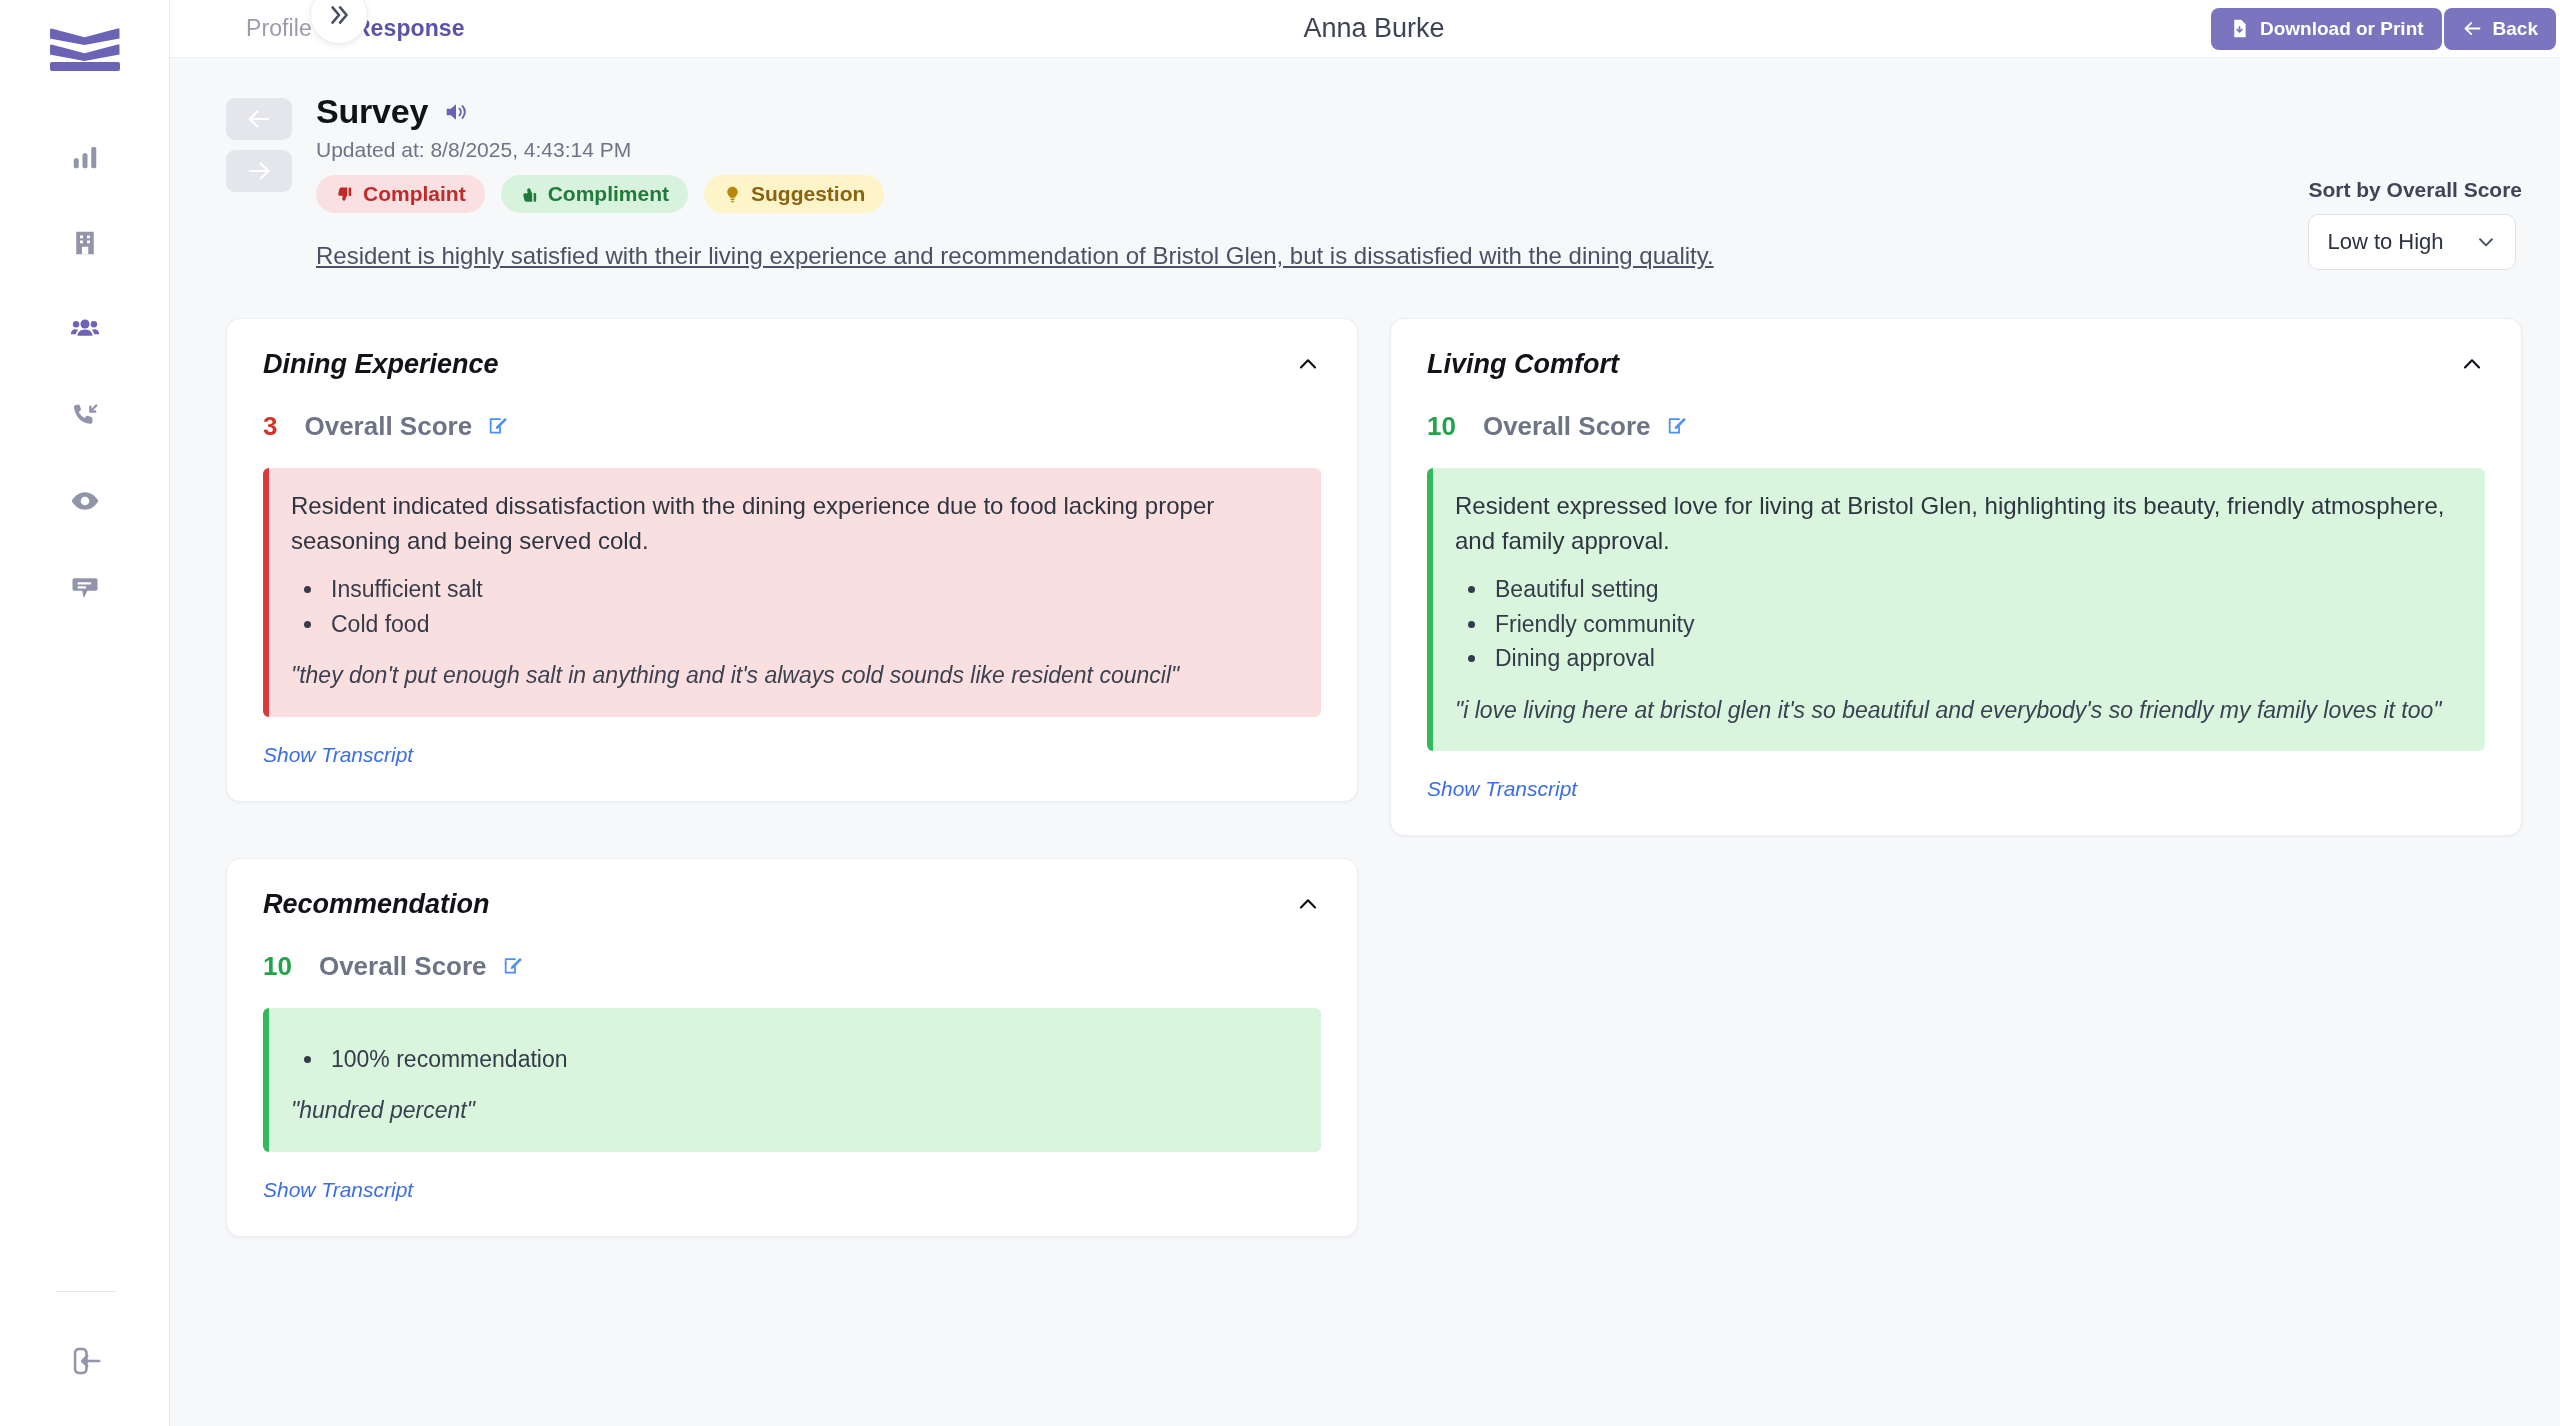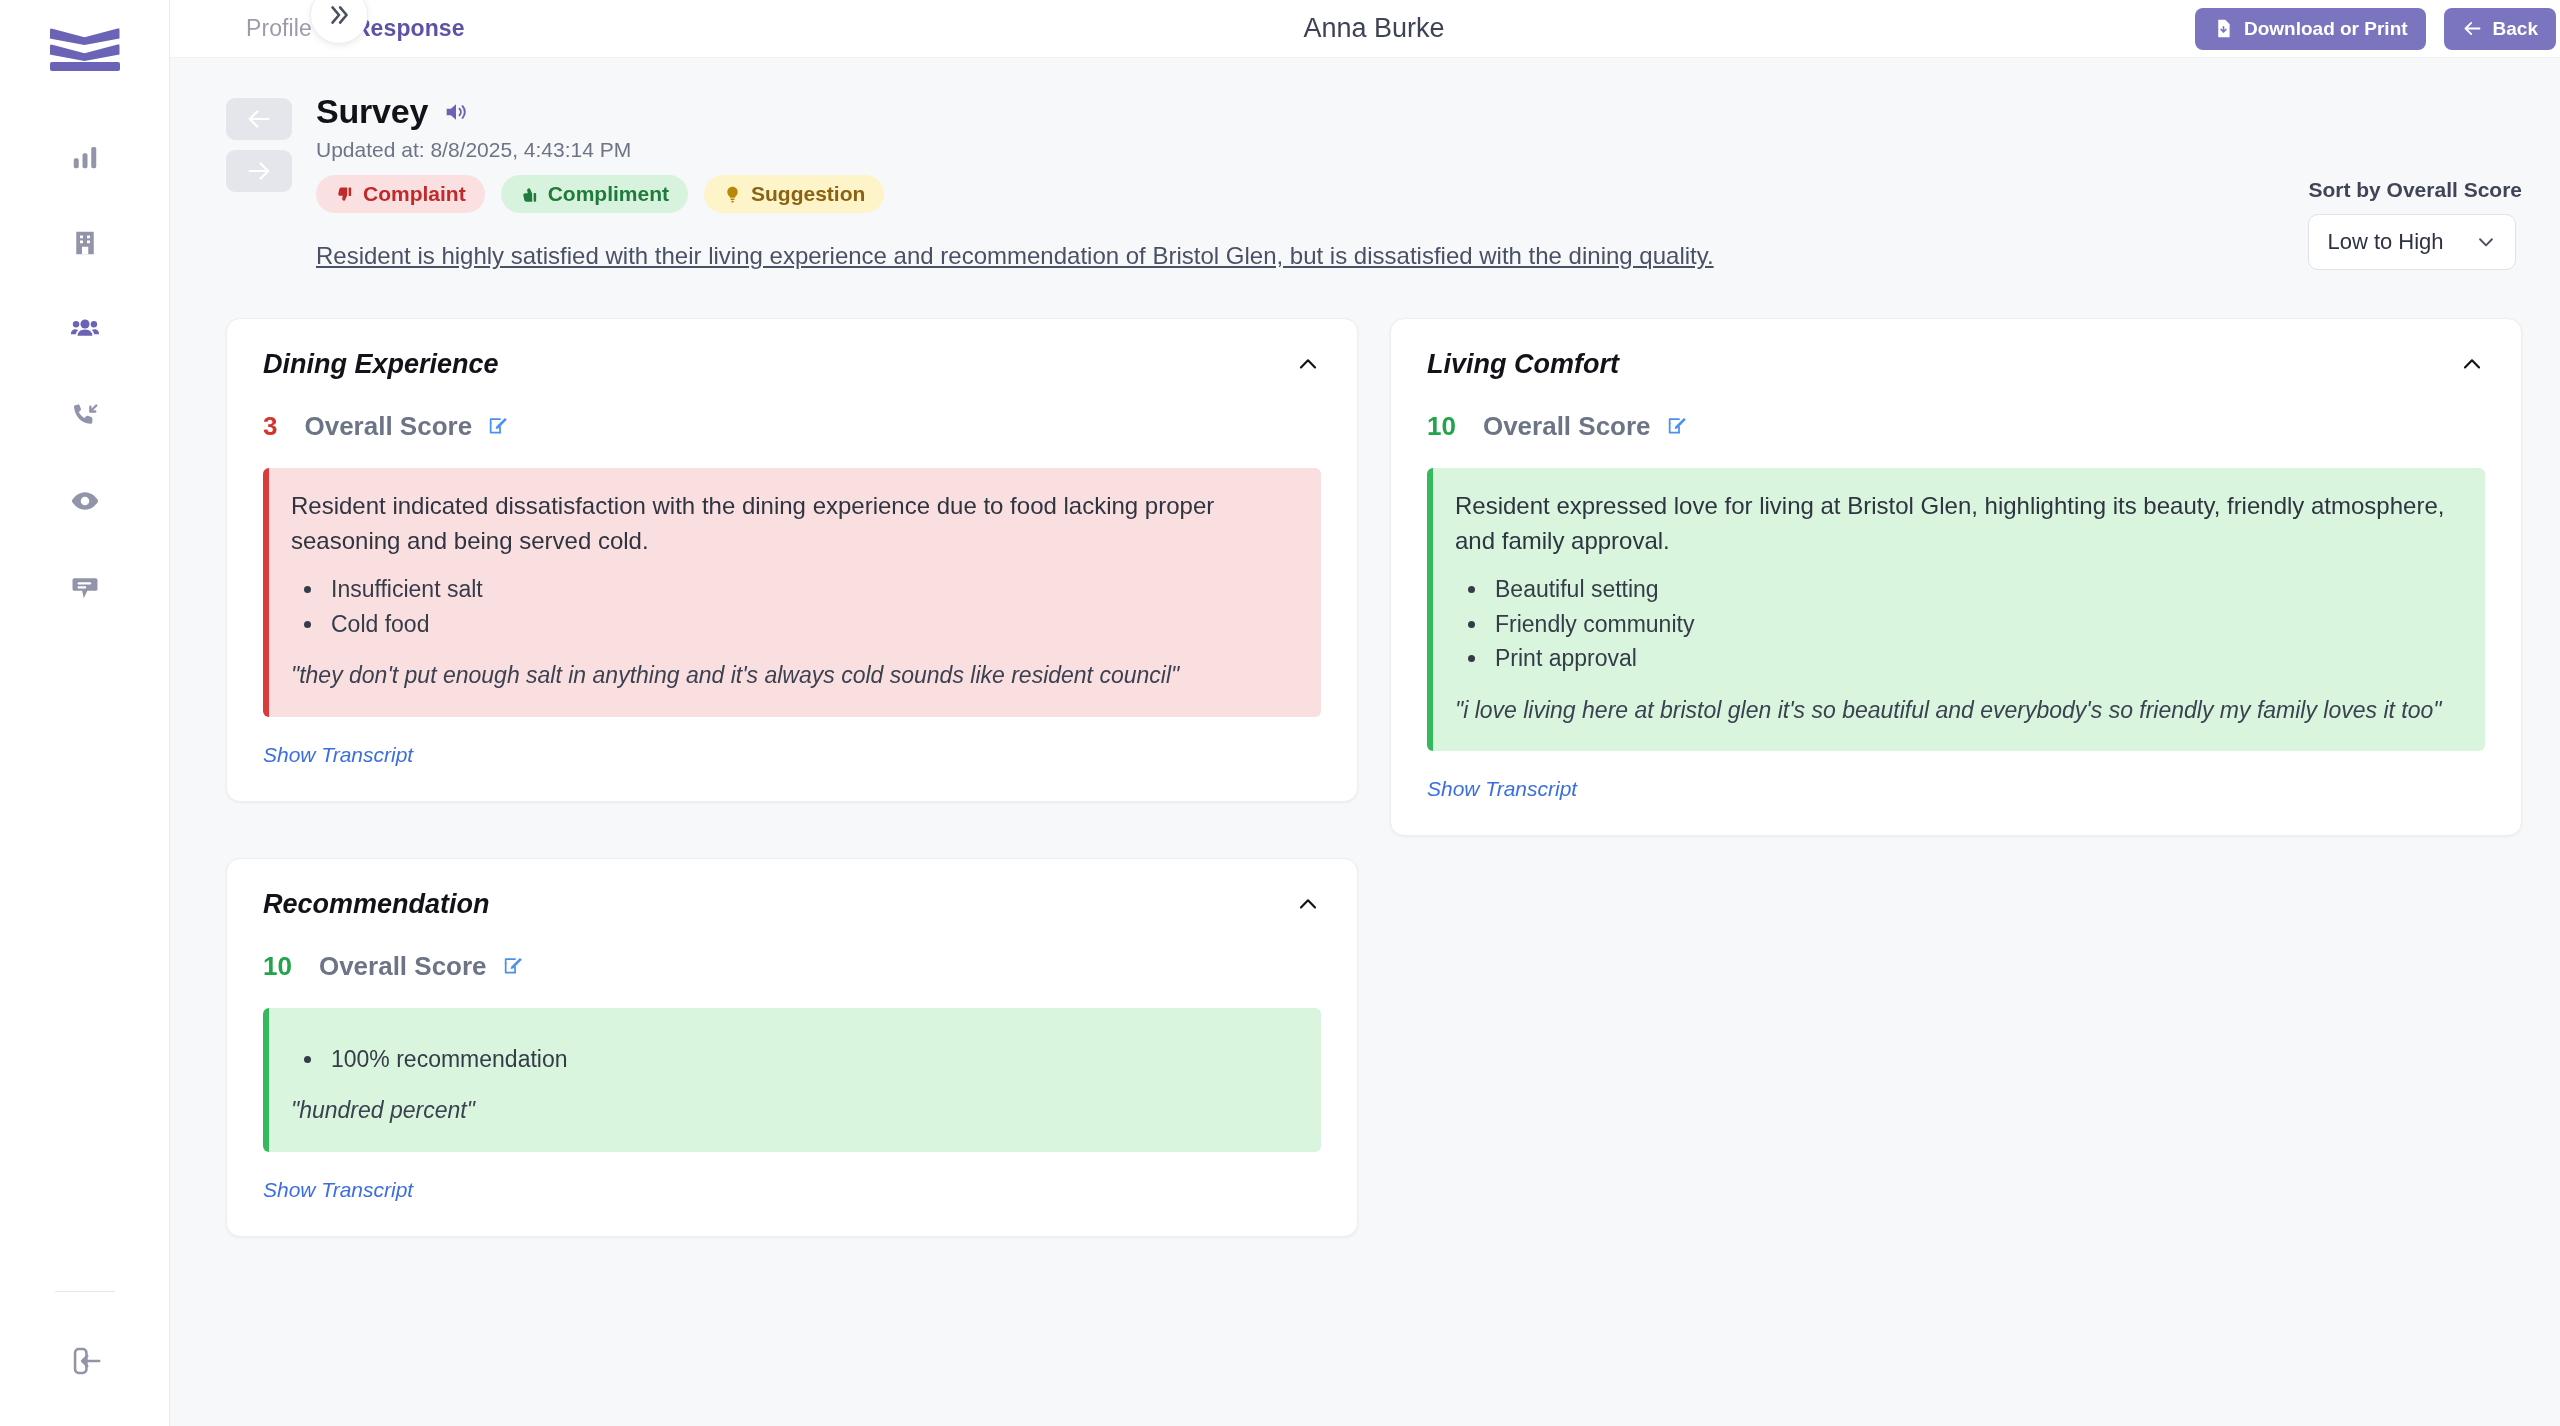--- a/index.html
+++ b/index.html
@@ -59,21 +59,21 @@
     border-bottom: 1px solid #f0f1f4;
   }
   .tabs { display: flex; align-items: center; gap: 42px; margin-left: 76px; }
   .tab { font-size: 23px; color: #9b9cab; cursor: pointer; letter-spacing: .1px; }
   .tab.active { color: #5b53a8; font-weight: 700; }
 
   .topbar-title {
     position: absolute; left: 50%; transform: translateX(-50%);
     font-size: 27px; color: #3e4456; white-space: nowrap;
   }
-  .topbar-actions { position: absolute; right: 22px; display: flex; align-items: flex-start; gap: 18px; }
+  .topbar-actions { position: absolute; right: 22px; display: flex; align-items: flex-start; gap: 2px; }
   .btn {
     background: #7b74bf; color: #ffffff; border: none; border-radius: 8px;
     font-size: 19px; font-weight: 700; padding: 0 18px; height: 42px;
     display: flex; align-items: center; gap: 10px; cursor: pointer;
     font-family: "Liberation Sans", sans-serif;
   }
 
   
   .content { flex: 1 1 auto; overflow: hidden; padding: 34px 56px 0 56px; position: relative; }
 
@@ -400,21 +400,21 @@
                   <path d="M14.2 19.2V13" fill="none" stroke="#4a90f0" stroke-width="1.9" stroke-linecap="round"></path>
                   <path d="M19.6 3.2l2 2-9.4 9.4-2.8.8.8-2.8z" fill="#4a90f0"></path>
                 </svg>
               </span>
             </div>
             <div class="panel pos">
               <p class="lead">Resident expressed love for living at Bristol Glen, highlighting its beauty, friendly atmosphere, and family approval.</p>
               <ul>
                 <li>Beautiful setting</li>
                 <li>Friendly community</li>
-                <li>Print approval</li>
+                <li>Dining approval</li>
               </ul>
               <p class="quote">"i love living here at bristol glen it's so beautiful and everybody's so friendly my family loves it too"</p>
             </div>
             <span class="transcript">Show Transcript</span>
           </article>
 
         </div>
       </div>
     </div>
   </section>

